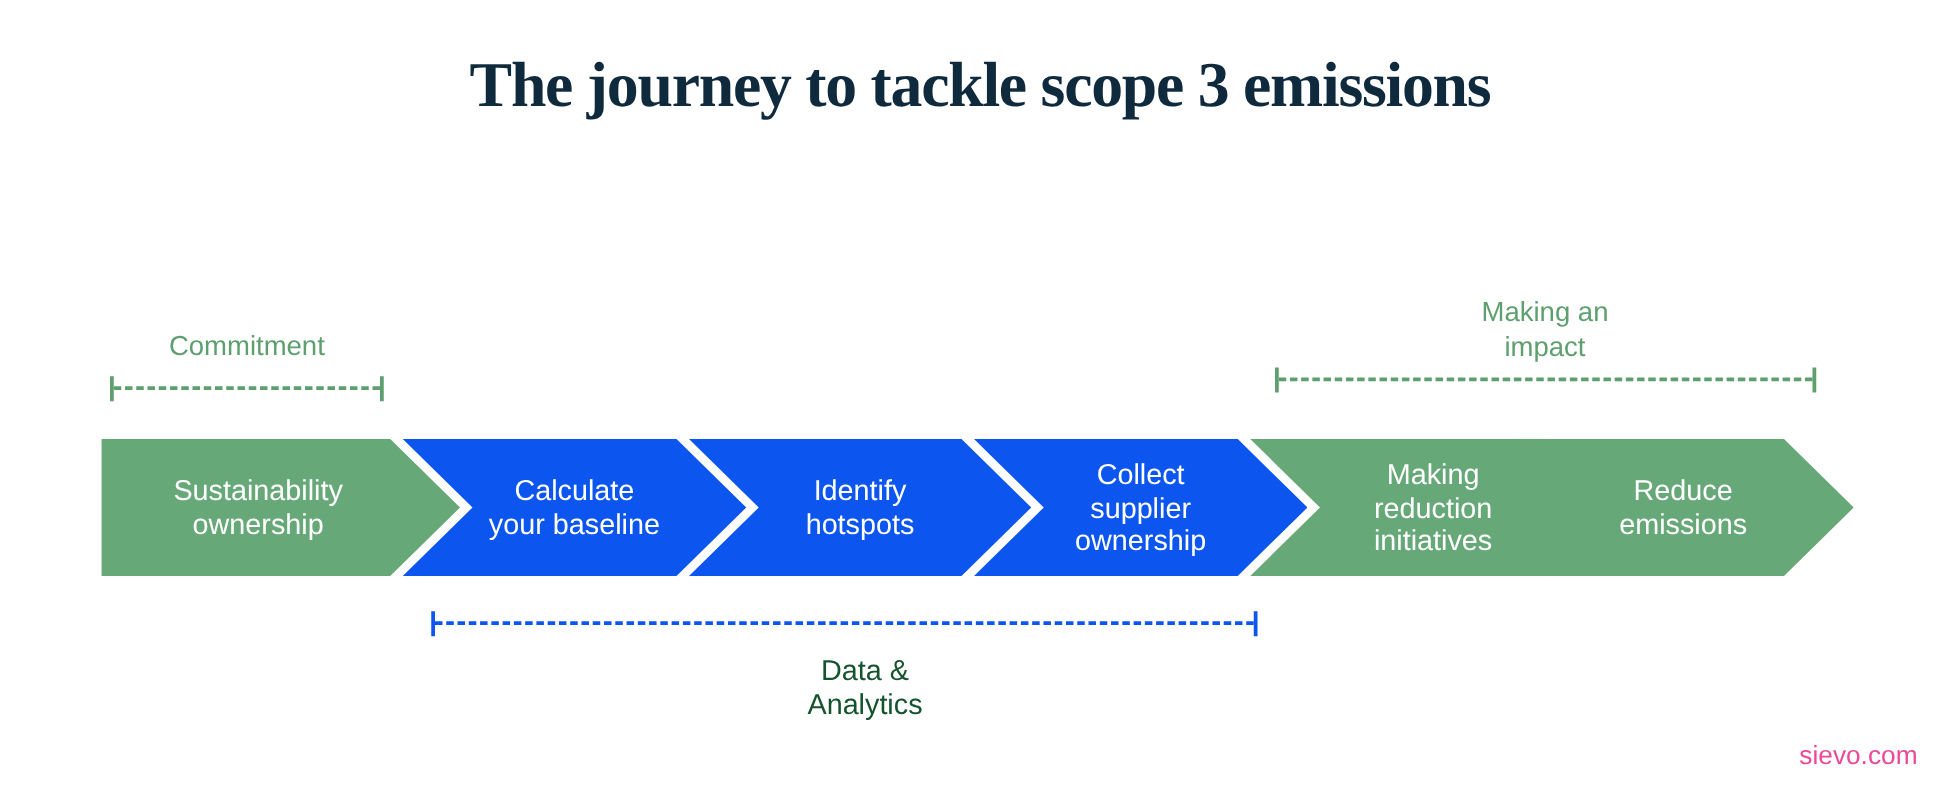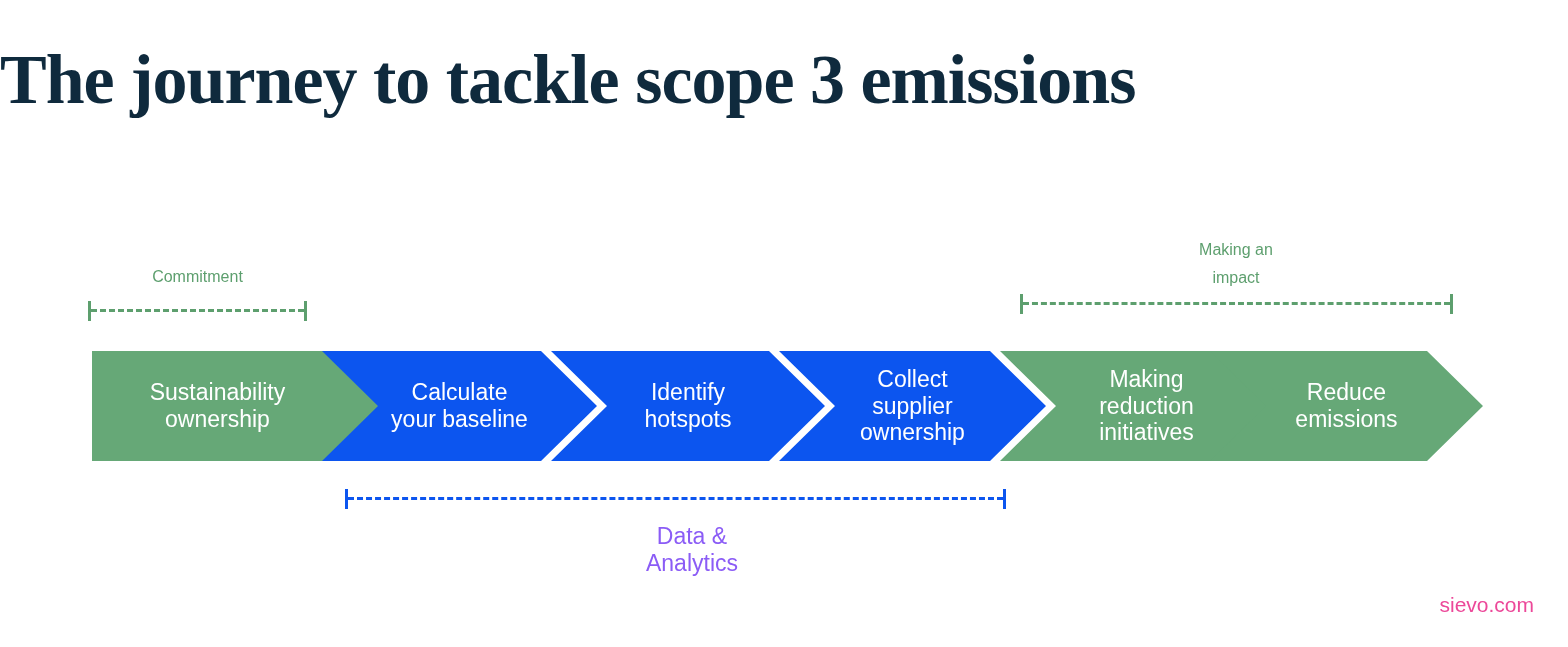--- a/index.html
+++ b/index.html
@@ -5,23 +5,24 @@
   * { margin: 0; padding: 0; box-sizing: border-box; }
   html, body { width: 1568px; height: 647px; background: #ffffff; overflow: hidden; }
   body { font-family: "Liberation Sans", sans-serif; position: relative; }
 
   .canvas { position: absolute; inset: 0; background: #ffffff; }
 
   
   .title {
     position: absolute;
     top: 40px; left: 0; width: 100%;
+    text-align: center;
     font-family: "Liberation Serif", "DejaVu Serif", serif;
     font-weight: 700;
-    font-size: 70px;
+    font-size: 51px;
     letter-spacing: -1px;
     color: #0f2a3d;
   }
 
   
   .chev {
     position: absolute;
     top: 351px;
     height: 110px;
     display: flex;
@@ -30,21 +31,21 @@
     text-align: center;
     color: #ffffff;
     font-size: 23px;
     line-height: 1.17;
     white-space: pre-line;
     clip-path: polygon(0 0, calc(100% - 56px) 0, 100% 50%, calc(100% - 56px) 100%, 0 100%, 56px 50%);
   }
   .chev.first {
     clip-path: polygon(0 0, calc(100% - 56px) 0, 100% 50%, calc(100% - 56px) 100%, 0 100%);
   }
-  .chev.first { padding-right: 36px; margin-left: 11px; }
+  .chev.first { padding-right: 36px; }
   .bg-green { background: #66a877; }
   .bg-blue  { background: #0c55ef; }
 
   .c1 { left: 81px;   width: 287px; }
   .c2 { left: 322px;  width: 275px; }
   .c3 { left: 551px;  width: 274px; }
   .c4 { left: 779px;  width: 267px; }
   .c5 { left: 1000px; width: 293px; }
   .c6 { left: 1210px; width: 273px; }
 
@@ -70,25 +71,25 @@
 
   .br-commitment { left: 88px;  top: 301px; width: 219px; }
   .br-impact     { left: 1020px; top: 294px; width: 433px; }
   .br-data       { left: 345px; top: 489px; width: 661px; }
 
   
   .phase-label {
     position: absolute;
     text-align: center;
     white-space: pre-line;
-    font-size: 16px;
+    font-size: 22px;
     line-height: 28px;
   }
   .phase-label.green { color: #5d9f6e; }
-  .phase-label.blue  { color: #8b5cf6; font-weight: 500; font-size: 23px; line-height: 27px; }
+  .phase-label.blue  { color: #14532d; font-weight: 500; font-size: 23px; line-height: 27px; }
 
   .pl-commitment { left: 88px;  top: 263px; width: 219px; text-align: center; }
   .pl-impact     { left: 1106px; top: 236px; width: 260px; }
   .pl-data       { left: 562px; top: 523px; width: 260px; }
 
   
   .site {
     position: absolute;
     top: 593px; right: 34px;
     font-size: 21px;

